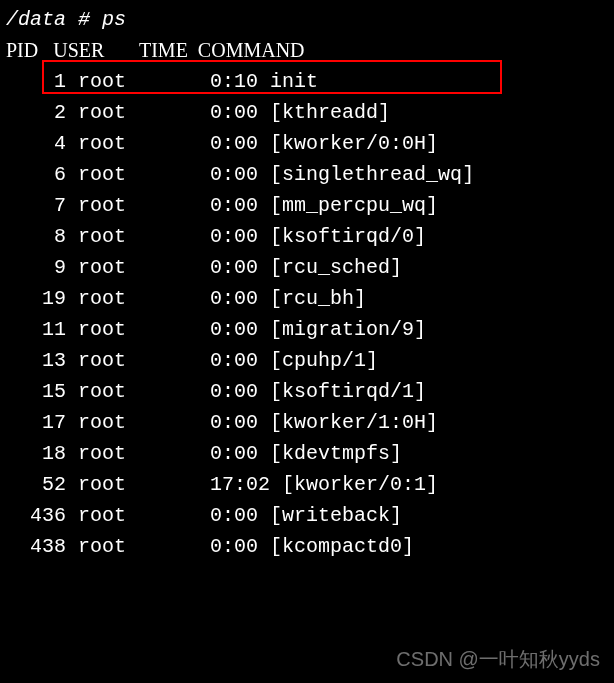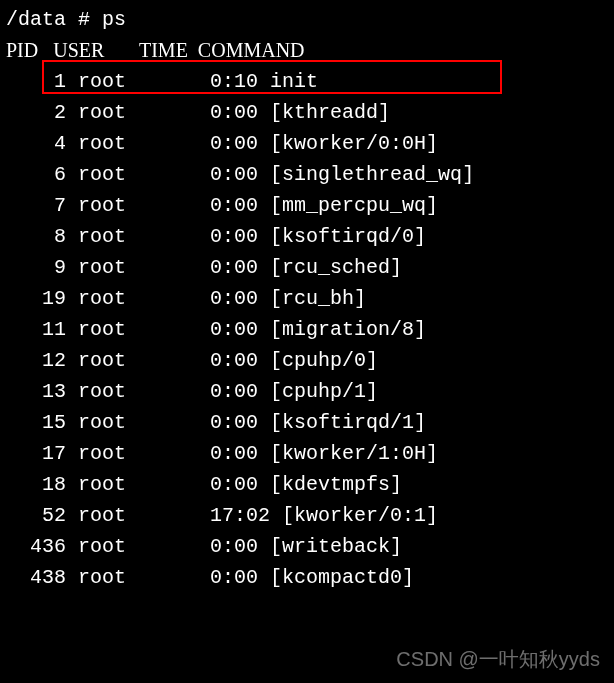--- a/index.html
+++ b/index.html
@@ -14,20 +14,21 @@
       font-size: 20px;
       line-height: 1.55;
       padding: 4px 6px;
       width: 614px;
       height: 683px;
       overflow: hidden;
       position: relative;
     }
     .prompt-line {
       white-space: pre;
+      font-style: italic;
     }
     .header-line {
       white-space: pre;
       font-family: Liberation Serif, serif;
     }
     .row {
       white-space: pre;
       position: relative;
     }
     .highlight-box {
@@ -58,22 +59,21 @@
 
 <div id="rows-container">
     <div class="row"><span>    1</span> <span>root     </span><span>  0:10</span> <span>init</span></div>
     <div class="row"><span>    2</span> <span>root     </span><span>  0:00</span> <span>[kthreadd]</span></div>
     <div class="row"><span>    4</span> <span>root     </span><span>  0:00</span> <span>[kworker/0:0H]</span></div>
     <div class="row"><span>    6</span> <span>root     </span><span>  0:00</span> <span>[singlethread_wq]</span></div>
     <div class="row"><span>    7</span> <span>root     </span><span>  0:00</span> <span>[mm_percpu_wq]</span></div>
     <div class="row"><span>    8</span> <span>root     </span><span>  0:00</span> <span>[ksoftirqd/0]</span></div>
     <div class="row"><span>    9</span> <span>root     </span><span>  0:00</span> <span>[rcu_sched]</span></div>
     <div class="row"><span>   19</span> <span>root     </span><span>  0:00</span> <span>[rcu_bh]</span></div>
-    <div class="row"><span>   11</span> <span>root     </span><span>  0:00</span> <span>[migration/8]</span></div>
-    <div class="row"><span>   12</span> <span>root     </span><span>  0:00</span> <span>[cpuhp/0]</span></div>
+    <div class="row"><span>   11</span> <span>root     </span><span>  0:00</span> <span>[migration/9]</span></div>
     <div class="row"><span>   13</span> <span>root     </span><span>  0:00</span> <span>[cpuhp/1]</span></div>
     <div class="row"><span>   15</span> <span>root     </span><span>  0:00</span> <span>[ksoftirqd/1]</span></div>
     <div class="row"><span>   17</span> <span>root     </span><span>  0:00</span> <span>[kworker/1:0H]</span></div>
     <div class="row"><span>   18</span> <span>root     </span><span>  0:00</span> <span>[kdevtmpfs]</span></div>
     <div class="row"><span>   52</span> <span>root     </span><span>  17:02</span> <span>[kworker/0:1]</span></div>
     <div class="row"><span>  436</span> <span>root     </span><span>  0:00</span> <span>[writeback]</span></div>
     <div class="row"><span>  438</span> <span>root     </span><span>  0:00</span> <span>[kcompactd0]</span></div>
   </div>
 
 <div class="highlight-box"></div>

